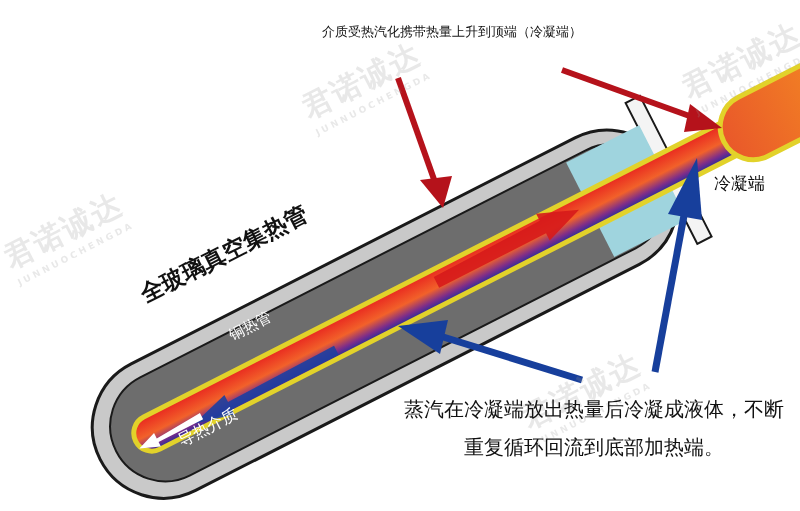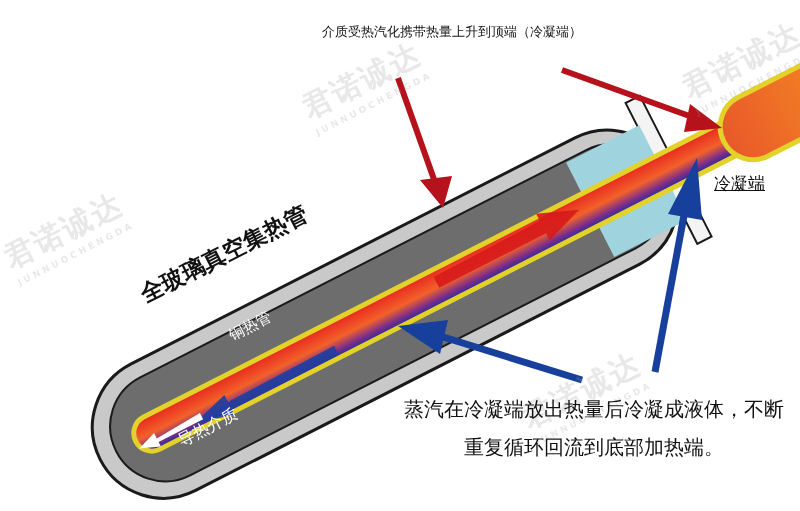--- a/index.html
+++ b/index.html
@@ -2,21 +2,21 @@
 <html><head>
 <meta charset="utf-8">
 <style>
   html, body { margin:0; padding:0; background:#ffffff; }
   body { width:800px; height:511px; position:relative; overflow:hidden;
          font-family: "DejaVu Sans", "Liberation Sans", sans-serif; }
   svg.diagram { position:absolute; left:0; top:0; }
   .label { position:absolute; color:#111; white-space:nowrap; }
   .caption-top { left:322px; top:15px; font-size:13px; line-height:34px; white-space:normal; width:300px; }
   .caption-bottom { left:404px; top:390px; font-size:20px; line-height:38px; white-space:normal; width:380px;text-align:center; }
-  .condenser-label { left:714px; top:172px; font-size:17px;text-decoration:underline; }
+  .condenser-label { left:714px; top:172px; font-size:17px; }
   .tube-title { left:135px; top:282px; font-size:23px; font-weight:bold; transform-origin:0 0; transform:rotate(-27deg); }
   .copper-label { left:226px; top:328px; font-size:15px; color:#fff; transform-origin:0 0; transform:rotate(-27deg); }
   .medium-label { left:175px; top:433px; font-size:16px; color:#fff; transform-origin:0 0; transform:rotate(-27deg); }
   .watermark { position:absolute; color:rgba(150,150,150,0.22); font-weight:bold; transform:rotate(-27deg); pointer-events:none; }
   .watermark .cn { font-size:30px; display:block; letter-spacing:2px; }
   .watermark .en { font-size:9px; display:block; letter-spacing:3px; }
 </style>
 </head>
 <body>
 

